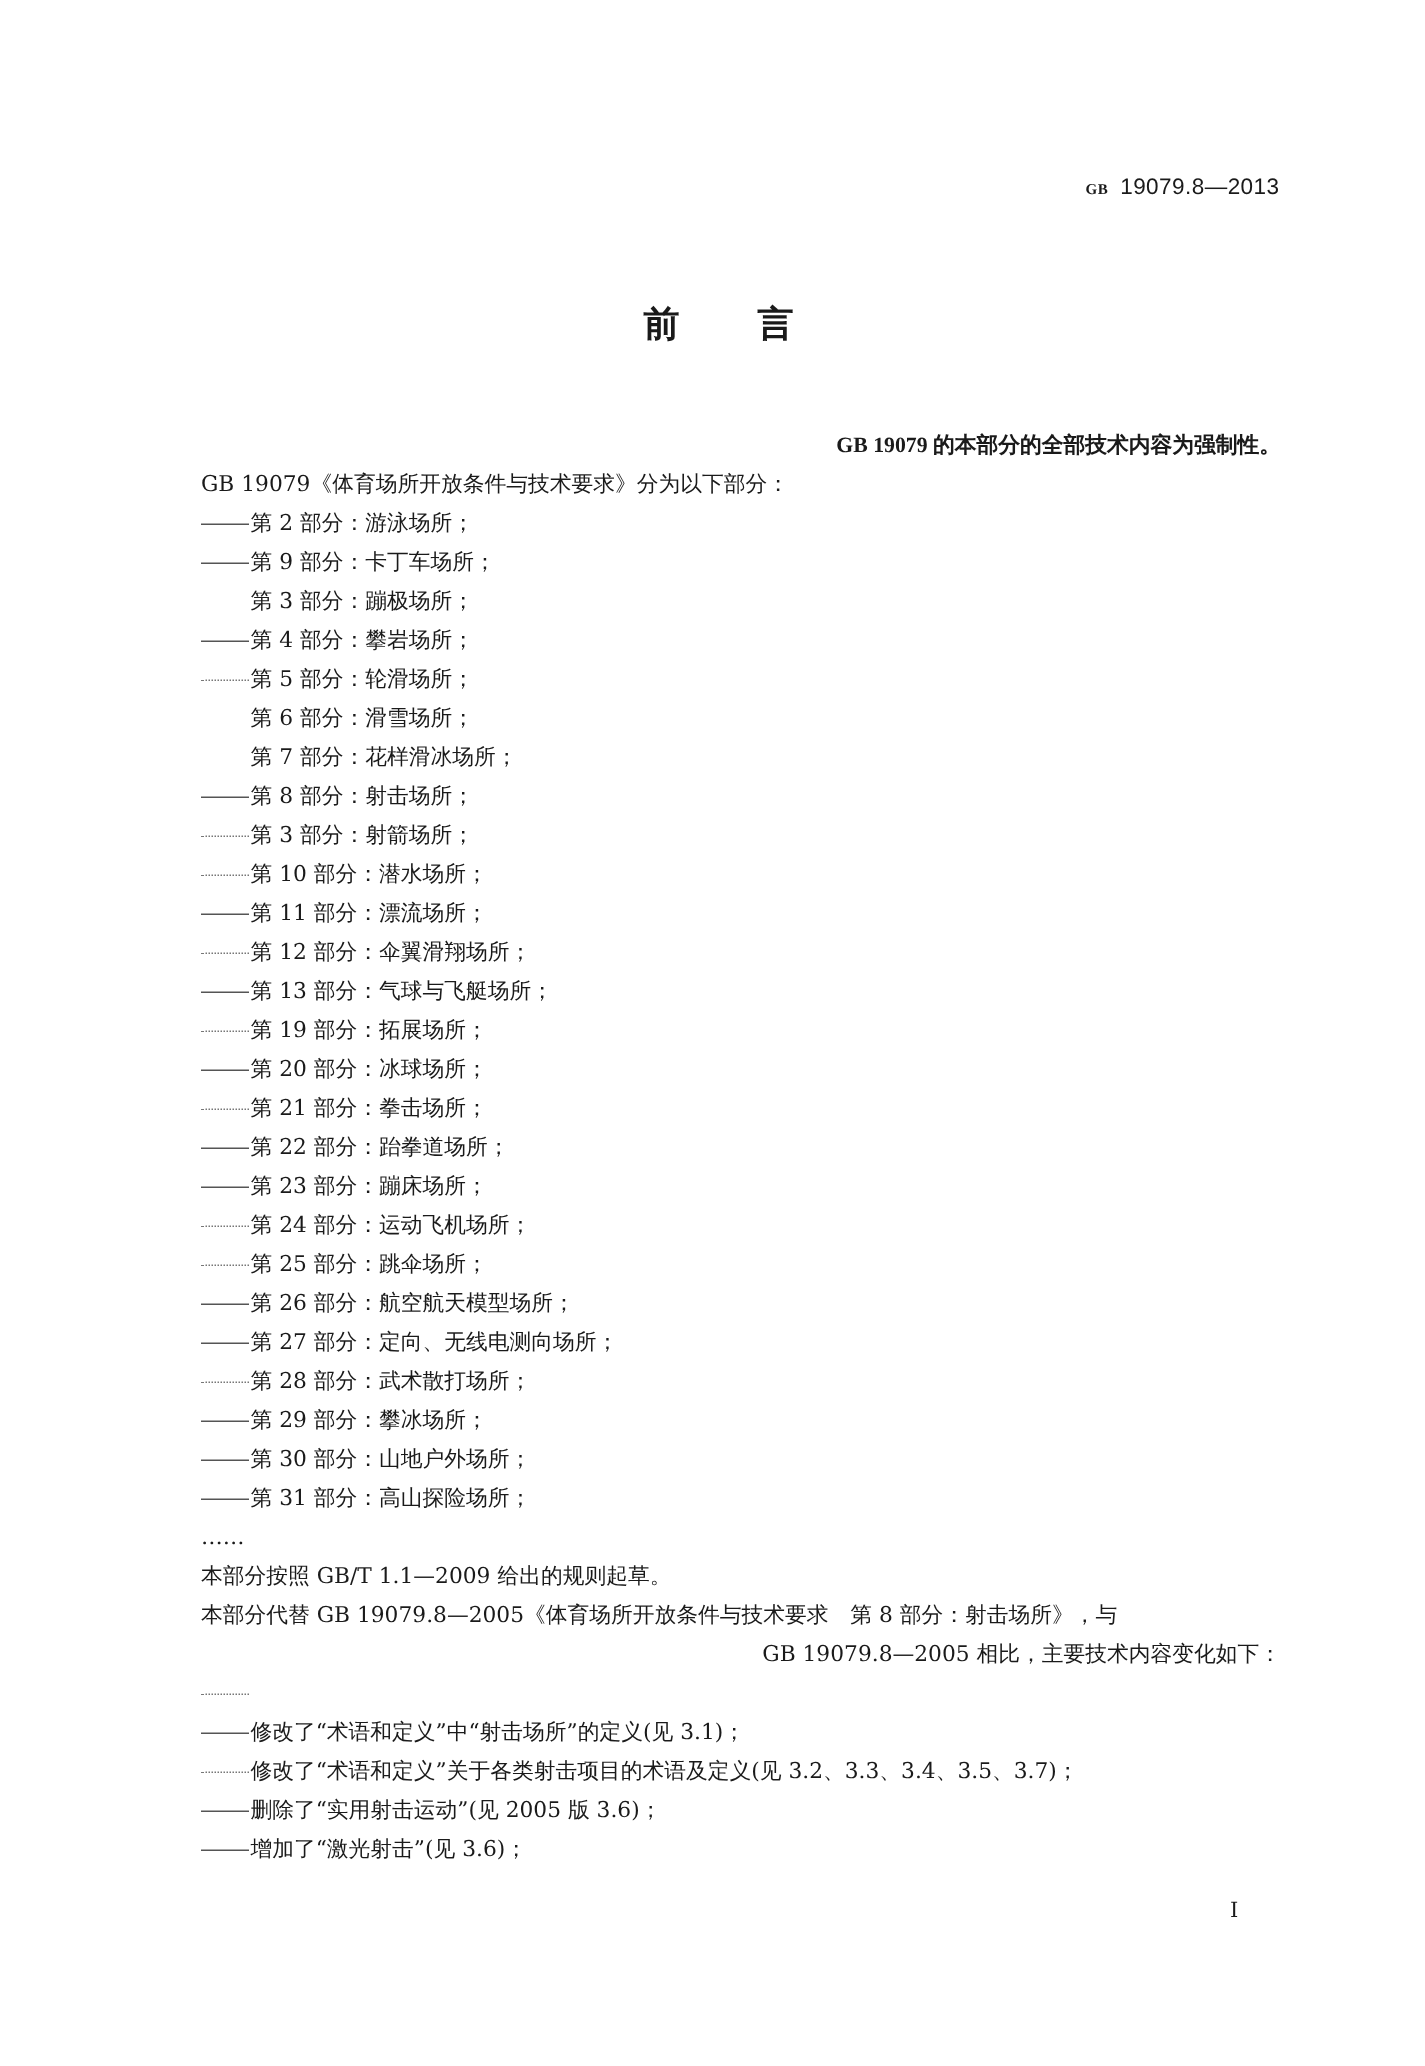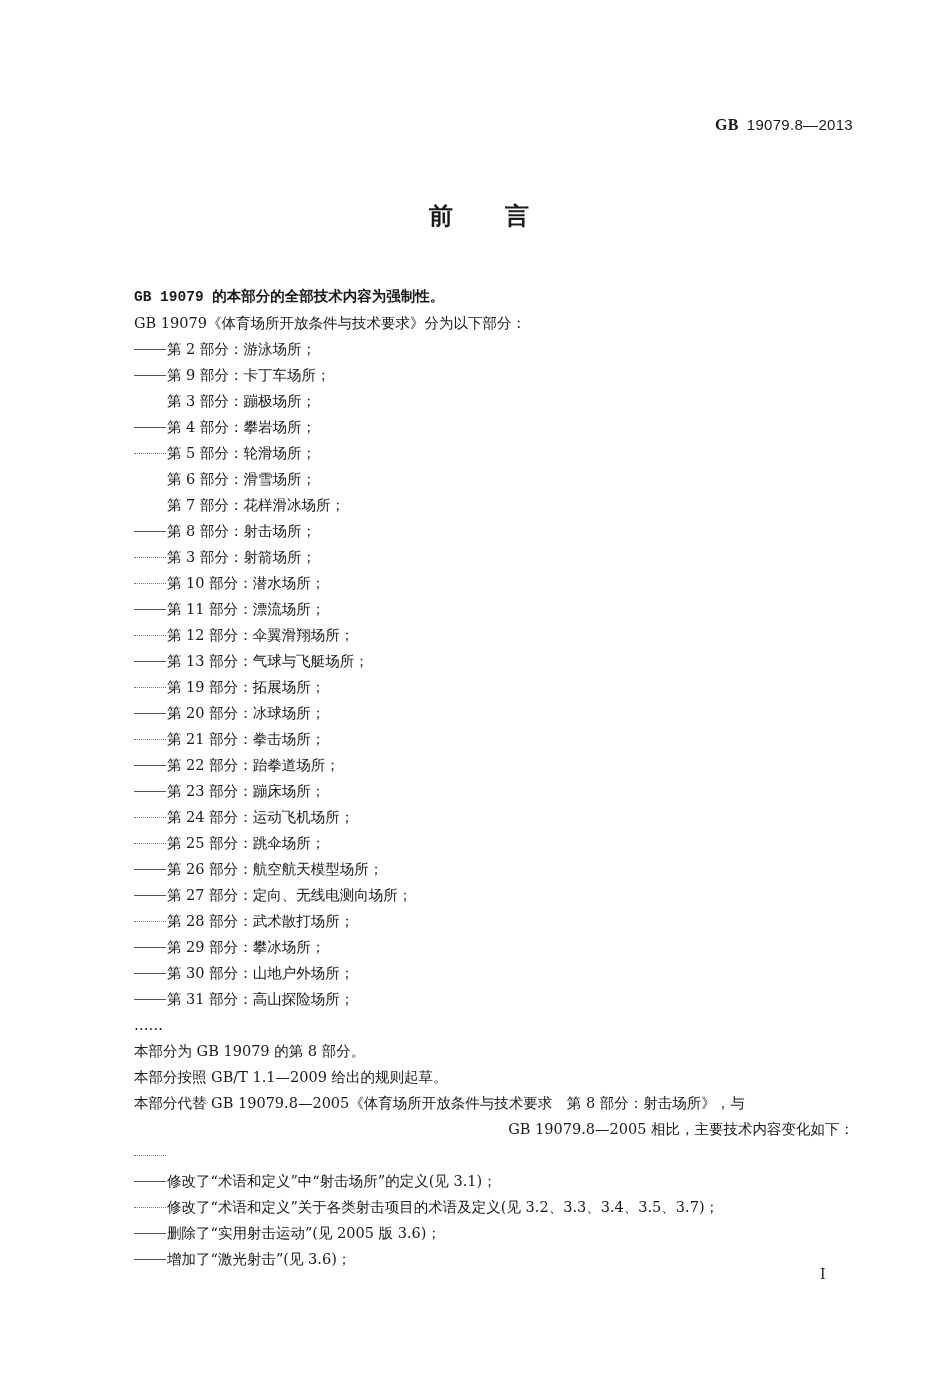--- a/index.html
+++ b/index.html
@@ -1,26 +1,26 @@
 <!DOCTYPE html>
 <html><head>
 <meta charset="utf-8">
 <style>
   html, body { margin: 0; padding: 0; background: #ffffff; }
   body { width: 950px; height: 1377px; position: relative; overflow: hidden;
          font-family: "DejaVu Serif", "Liberation Serif", serif; color: #1a1a1a; }
   .std-no { position: absolute; top: 116px; right: 97px; font-size: 15px;
             font-family: "Liberation Sans", "DejaVu Sans", sans-serif; letter-spacing: 0.3px; }
-  .std-no b { font-family: "Liberation Serif", serif; font-weight: bold; margin-right: 8px; font-size: 16px; }
+  .std-no b { font-family: "Liberation Serif", serif; font-weight: bold; margin-right: 8px; font-size: 10px; }
   .title { position: absolute; top: 200px; left: 4px; width: 950px; text-align: center;
            font-size: 24px; font-weight: bold; font-family: Liberation Mono, monospace; }
   .title span { display: inline-block; margin: 0 26px; }
   .content { position: absolute; top: 284px; left: 134px; width: 720px; }
   .line { height: 26px; line-height: 26px; font-size: 14.5px; white-space: nowrap; }
-  .bold { font-weight: bold; font-family: Liberation Mono, monospace; }
+  .bold { font-weight: bold; font-family: Liberation Serif, serif; text-align: right; }
   .item { position: relative; padding-left: 33px; }
   .dash { position: absolute; left: 0; top: 13px; width: 32px; border-top: 1px solid #555; }
   .dash.dotted { border-top: 1px dotted #777; }
   .dash.none { border-top: none; }
   .full { margin-left: -34px; text-align: right; }
   .page-no { position: absolute; top: 1266px; left: 820px; font-size: 14px; }
 </style>
 </head>
 <body>
 
@@ -59,21 +59,20 @@
       <div class="line item"><span class="dash dotted"></span><span>第 25 部分：跳伞场所；</span></div>
       <div class="line item"><span class="dash "></span><span>第 26 部分：航空航天模型场所；</span></div>
       <div class="line item"><span class="dash "></span><span>第 27 部分：定向、无线电测向场所；</span></div>
       <div class="line item"><span class="dash dotted"></span><span>第 28 部分：武术散打场所；</span></div>
       <div class="line item"><span class="dash "></span><span>第 29 部分：攀冰场所；</span></div>
       <div class="line item"><span class="dash "></span><span>第 30 部分：山地户外场所；</span></div>
       <div class="line item"><span class="dash "></span><span>第 31 部分：高山探险场所；</span></div>
     </div>
 
   <div class="line">……</div>
-  <div class="line">本部分为 GB 19079 的第 8 部分。</div>
   <div class="line">本部分按照 GB/T 1.1—2009 给出的规则起草。</div>
   <div class="line">本部分代替 GB 19079.8—2005《体育场所开放条件与技术要求　第 8 部分：射击场所》，与</div>
   <div class="line full">GB 19079.8—2005 相比，主要技术内容变化如下：</div>
 
   <div id="changes-list">
       <div class="line item"><span class="dash dotted"></span></div>
       <div class="line item"><span class="dash "></span><span>修改了“术语和定义”中“射击场所”的定义(见 3.1)；</span></div>
       <div class="line item"><span class="dash dotted"></span><span>修改了“术语和定义”关于各类射击项目的术语及定义(见 3.2、3.3、3.4、3.5、3.7)；</span></div>
       <div class="line item"><span class="dash "></span><span>删除了“实用射击运动”(见 2005 版 3.6)；</span></div>
       <div class="line item"><span class="dash "></span><span>增加了“激光射击”(见 3.6)；</span></div>

